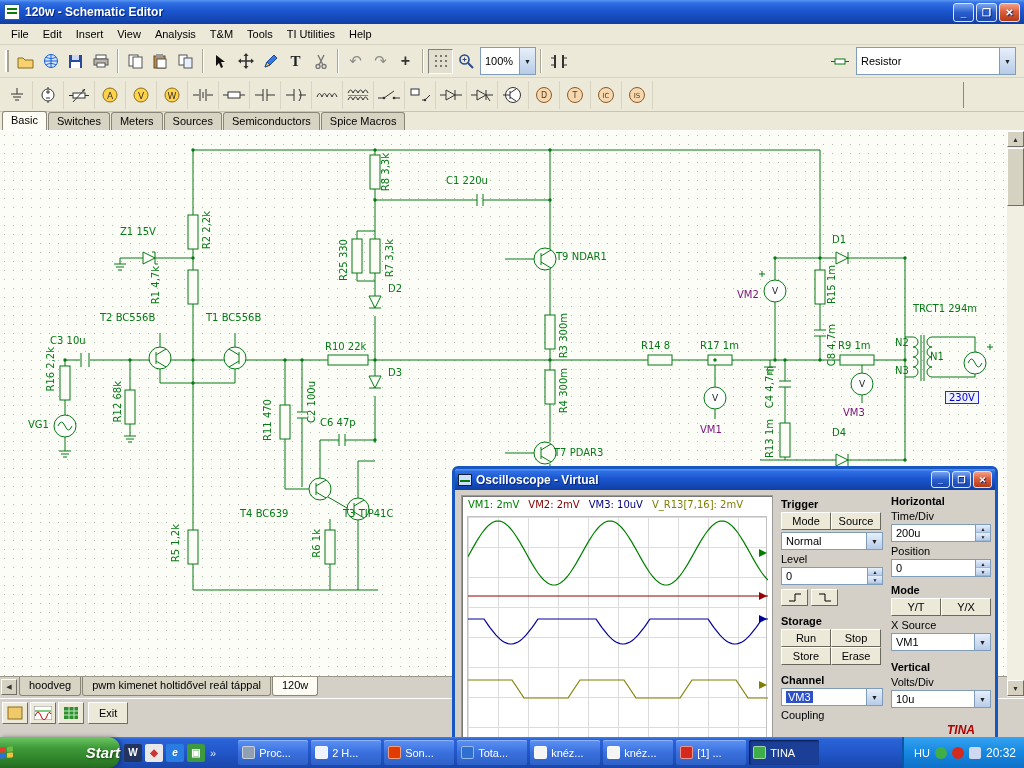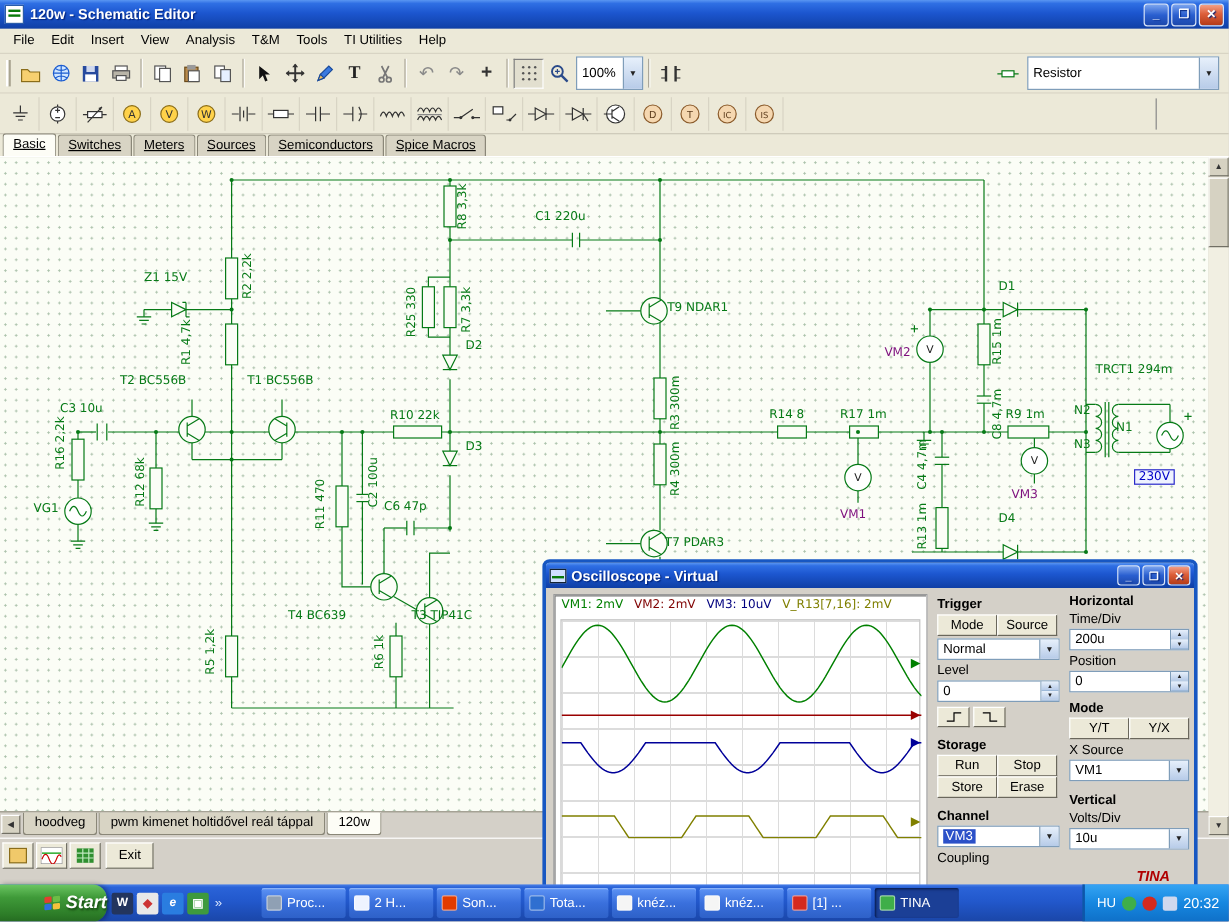--- a/index.html
+++ b/index.html
@@ -39,21 +39,21 @@
   .combo .arrow{margin-left:auto;width:16px;align-self:stretch;border-left:1px solid #7f9db9;
     background:linear-gradient(180deg,#e7f0fb,#b7cbe8);display:flex;align-items:center;justify-content:center;font-size:7px;color:#222;}
   .zoomcombo{width:56px;margin-left:2px;}
   .right-tools{margin-left:auto;display:flex;align-items:center;margin-right:8px;}
   .rescombo{width:160px;margin-left:4px;}
   .cbtn{width:31px;height:28px;border-right:1px solid #d8d4c4;display:flex;align-items:center;justify-content:center;}
   .endbar{width:2px;height:26px;border-left:1px solid #888;margin-left:6px;}
 
   
   .tabstrip{position:absolute;left:0;top:112px;width:1024px;height:19px;background:#ece9d8;
-    display:flex;align-items:flex-end;padding-left:2px;border-bottom:1px solid #fff;text-decoration:underline;}
+    display:flex;align-items:flex-end;padding-left:2px;border-bottom:1px solid #fff;}
   .ctab{height:18px;padding:2px 8px 0 8px;border:1px solid #8a8778;border-bottom:none;
     border-radius:3px 3px 0 0;background:#d8d4c4;margin-right:1px;}
   .ctab.active{background:#fdfdf6;font-weight:normal;height:19px;}
 
   
   .canvas{position:absolute;left:0;top:131px;width:1007px;height:545px;background-color:#fbfdf6;
     background-image:radial-gradient(circle,#a9c0a9 0.8px,transparent 0.9px);background-size:9px 9px;overflow:hidden;}
   #circuit{position:absolute;left:0;top:0;}
   #schematic-labels{position:absolute;left:0;top:0;width:100%;height:100%;pointer-events:none;}
   .slabel{position:absolute;font-size:10px;color:#067a16;white-space:nowrap;font-family:"DejaVu Sans",sans-serif;}
@@ -119,31 +119,31 @@
   .spin .sbtns span{flex:1;background:linear-gradient(180deg,#e7f0fb,#b7cbe8);font-size:5px;
     display:flex;align-items:center;justify-content:center;color:#222;border-bottom:1px solid #9db9d9;}
   .edge-row{display:flex;gap:3px;margin-top:4px;}
   .edgebtn{width:27px;height:17px;}
   .lbl{margin-top:3px;}
   .brand{position:absolute;left:492px;top:254px;font-weight:bold;font-style:italic;color:#b00000;font-size:12px;}
 
   
   .taskbar{position:absolute;left:0;top:737px;width:1024px;height:31px;z-index:100;
     background:linear-gradient(180deg,#4a80e8 0%,#2a63d8 8%,#2258cc 45%,#1a46a8 100%);display:flex;align-items:center;}
-  .start{height:31px;width:89px;border-radius:0 12px 12px 0;
+  .start{height:31px;width:120px;border-radius:0 12px 12px 0;
     background:linear-gradient(180deg,#6cc763 0%,#3f9a39 35%,#2d7d28 80%,#256b21 100%);
-    display:flex;align-items:center;justify-content:flex-end;color:#fff;font-weight:bold;font-style:italic;
+    display:flex;align-items:center;justify-content:space-between;color:#fff;font-weight:bold;font-style:italic;
     font-size:15px;text-shadow:1px 1px 2px #14440f;box-shadow:2px 0 4px rgba(0,0,30,.4);}
   .flag{display:grid;grid-template-columns:6px 6px;grid-gap:1px;margin-right:5px;transform:skewY(-6deg);}
   .flag span{width:6px;height:5px;border-radius:1px;}
   .ql{display:flex;align-items:center;margin:0 4px;gap:3px;}
   .qli{width:18px;height:18px;border-radius:2px;display:flex;align-items:center;justify-content:center;
     color:#fff;font-size:10px;font-weight:bold;}
   .chev{color:#dce8ff;font-size:11px;margin-left:2px;}
-  .tasks{display:flex;align-items:center;gap:3px;margin-left:17px;padding-left:12px;}
+  .tasks{display:flex;align-items:center;gap:3px;margin-left:6px;padding-left:12px;}
   .task{width:70px;height:25px;border-radius:2px;display:flex;align-items:center;padding:0 4px;gap:4px;
     color:#fff;background:linear-gradient(180deg,#5d93f5,#3a70dd 50%,#2e61c8);box-shadow:inset 0 1px 0 #8ab2f8;
     overflow:hidden;white-space:nowrap;}
   .task.active{background:#1b3f96;box-shadow:inset 1px 1px 2px #061a4a;}
   .ticon{width:13px;height:13px;border-radius:2px;flex:0 0 13px;border:1px solid rgba(255,255,255,.5);}
   .tray{margin-left:auto;height:31px;display:flex;align-items:center;gap:5px;padding:0 8px 0 10px;
     background:linear-gradient(180deg,#35a4f3 0%,#1687e0 50%,#0f70c8 100%);border-left:2px solid #0c58a8;color:#fff;}
   .trayicon{width:12px;height:12px;border-radius:50%;}
   .clock{font-size:12px;color:#fff;}
 

